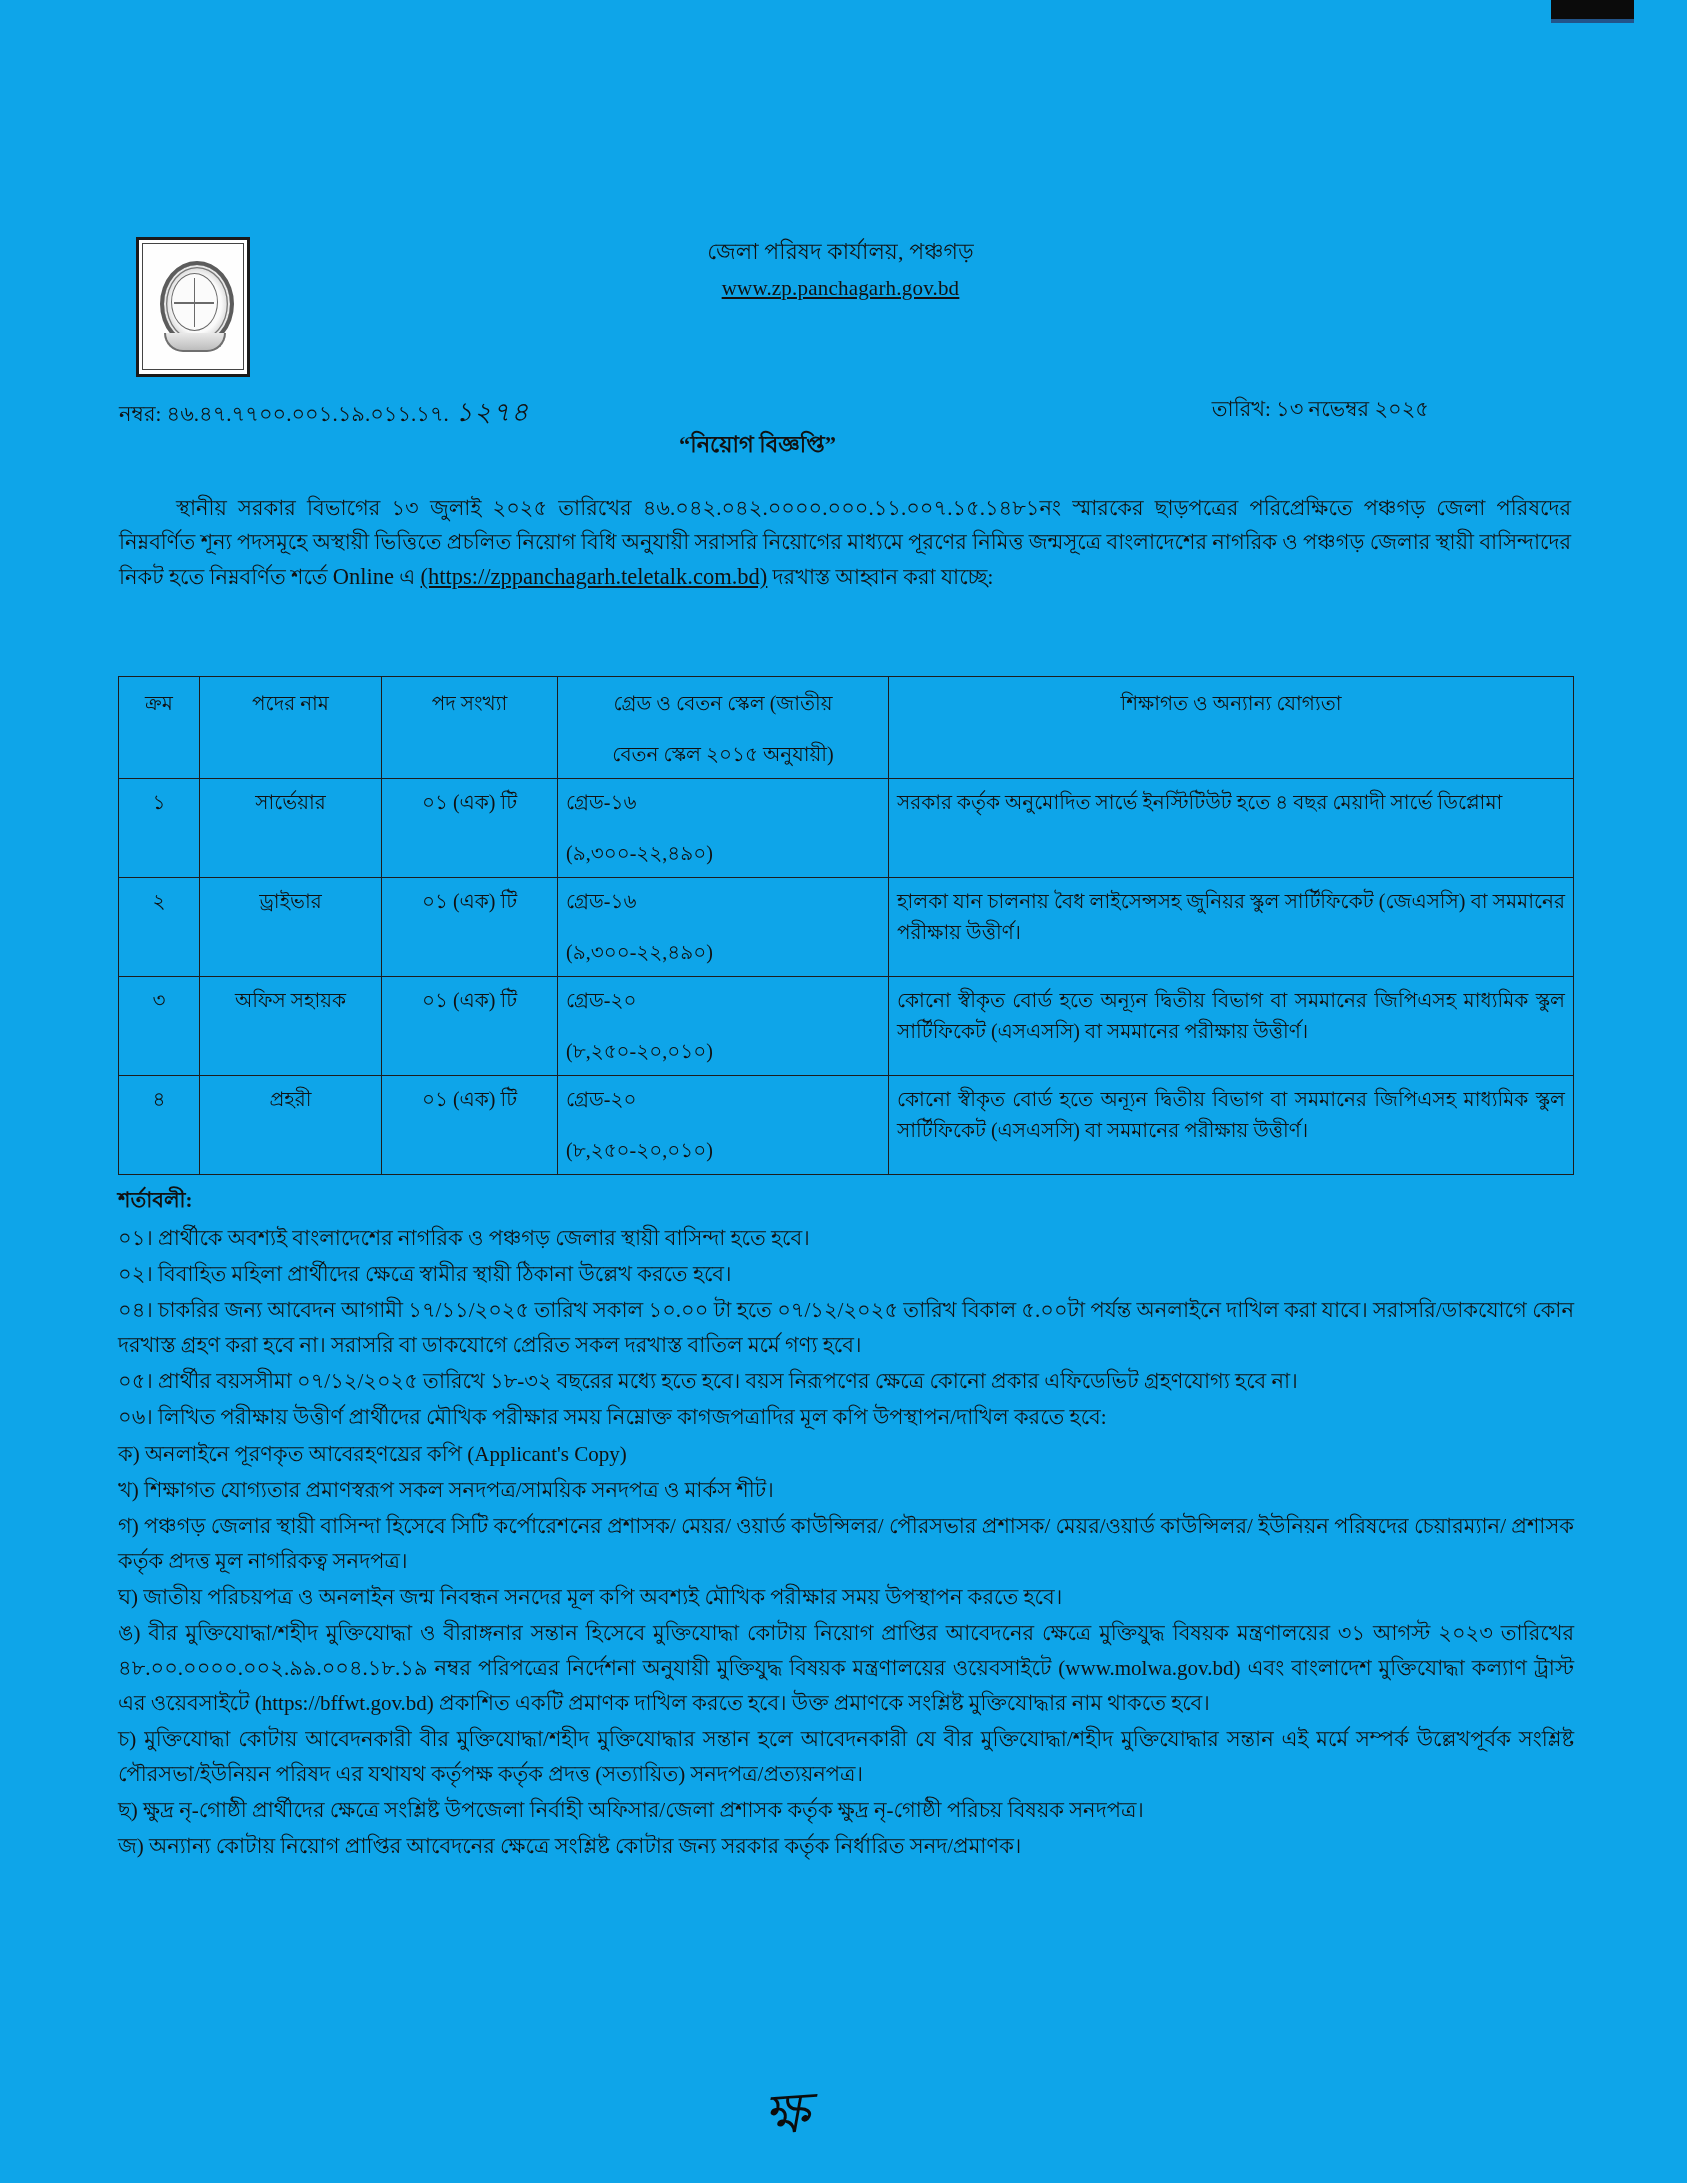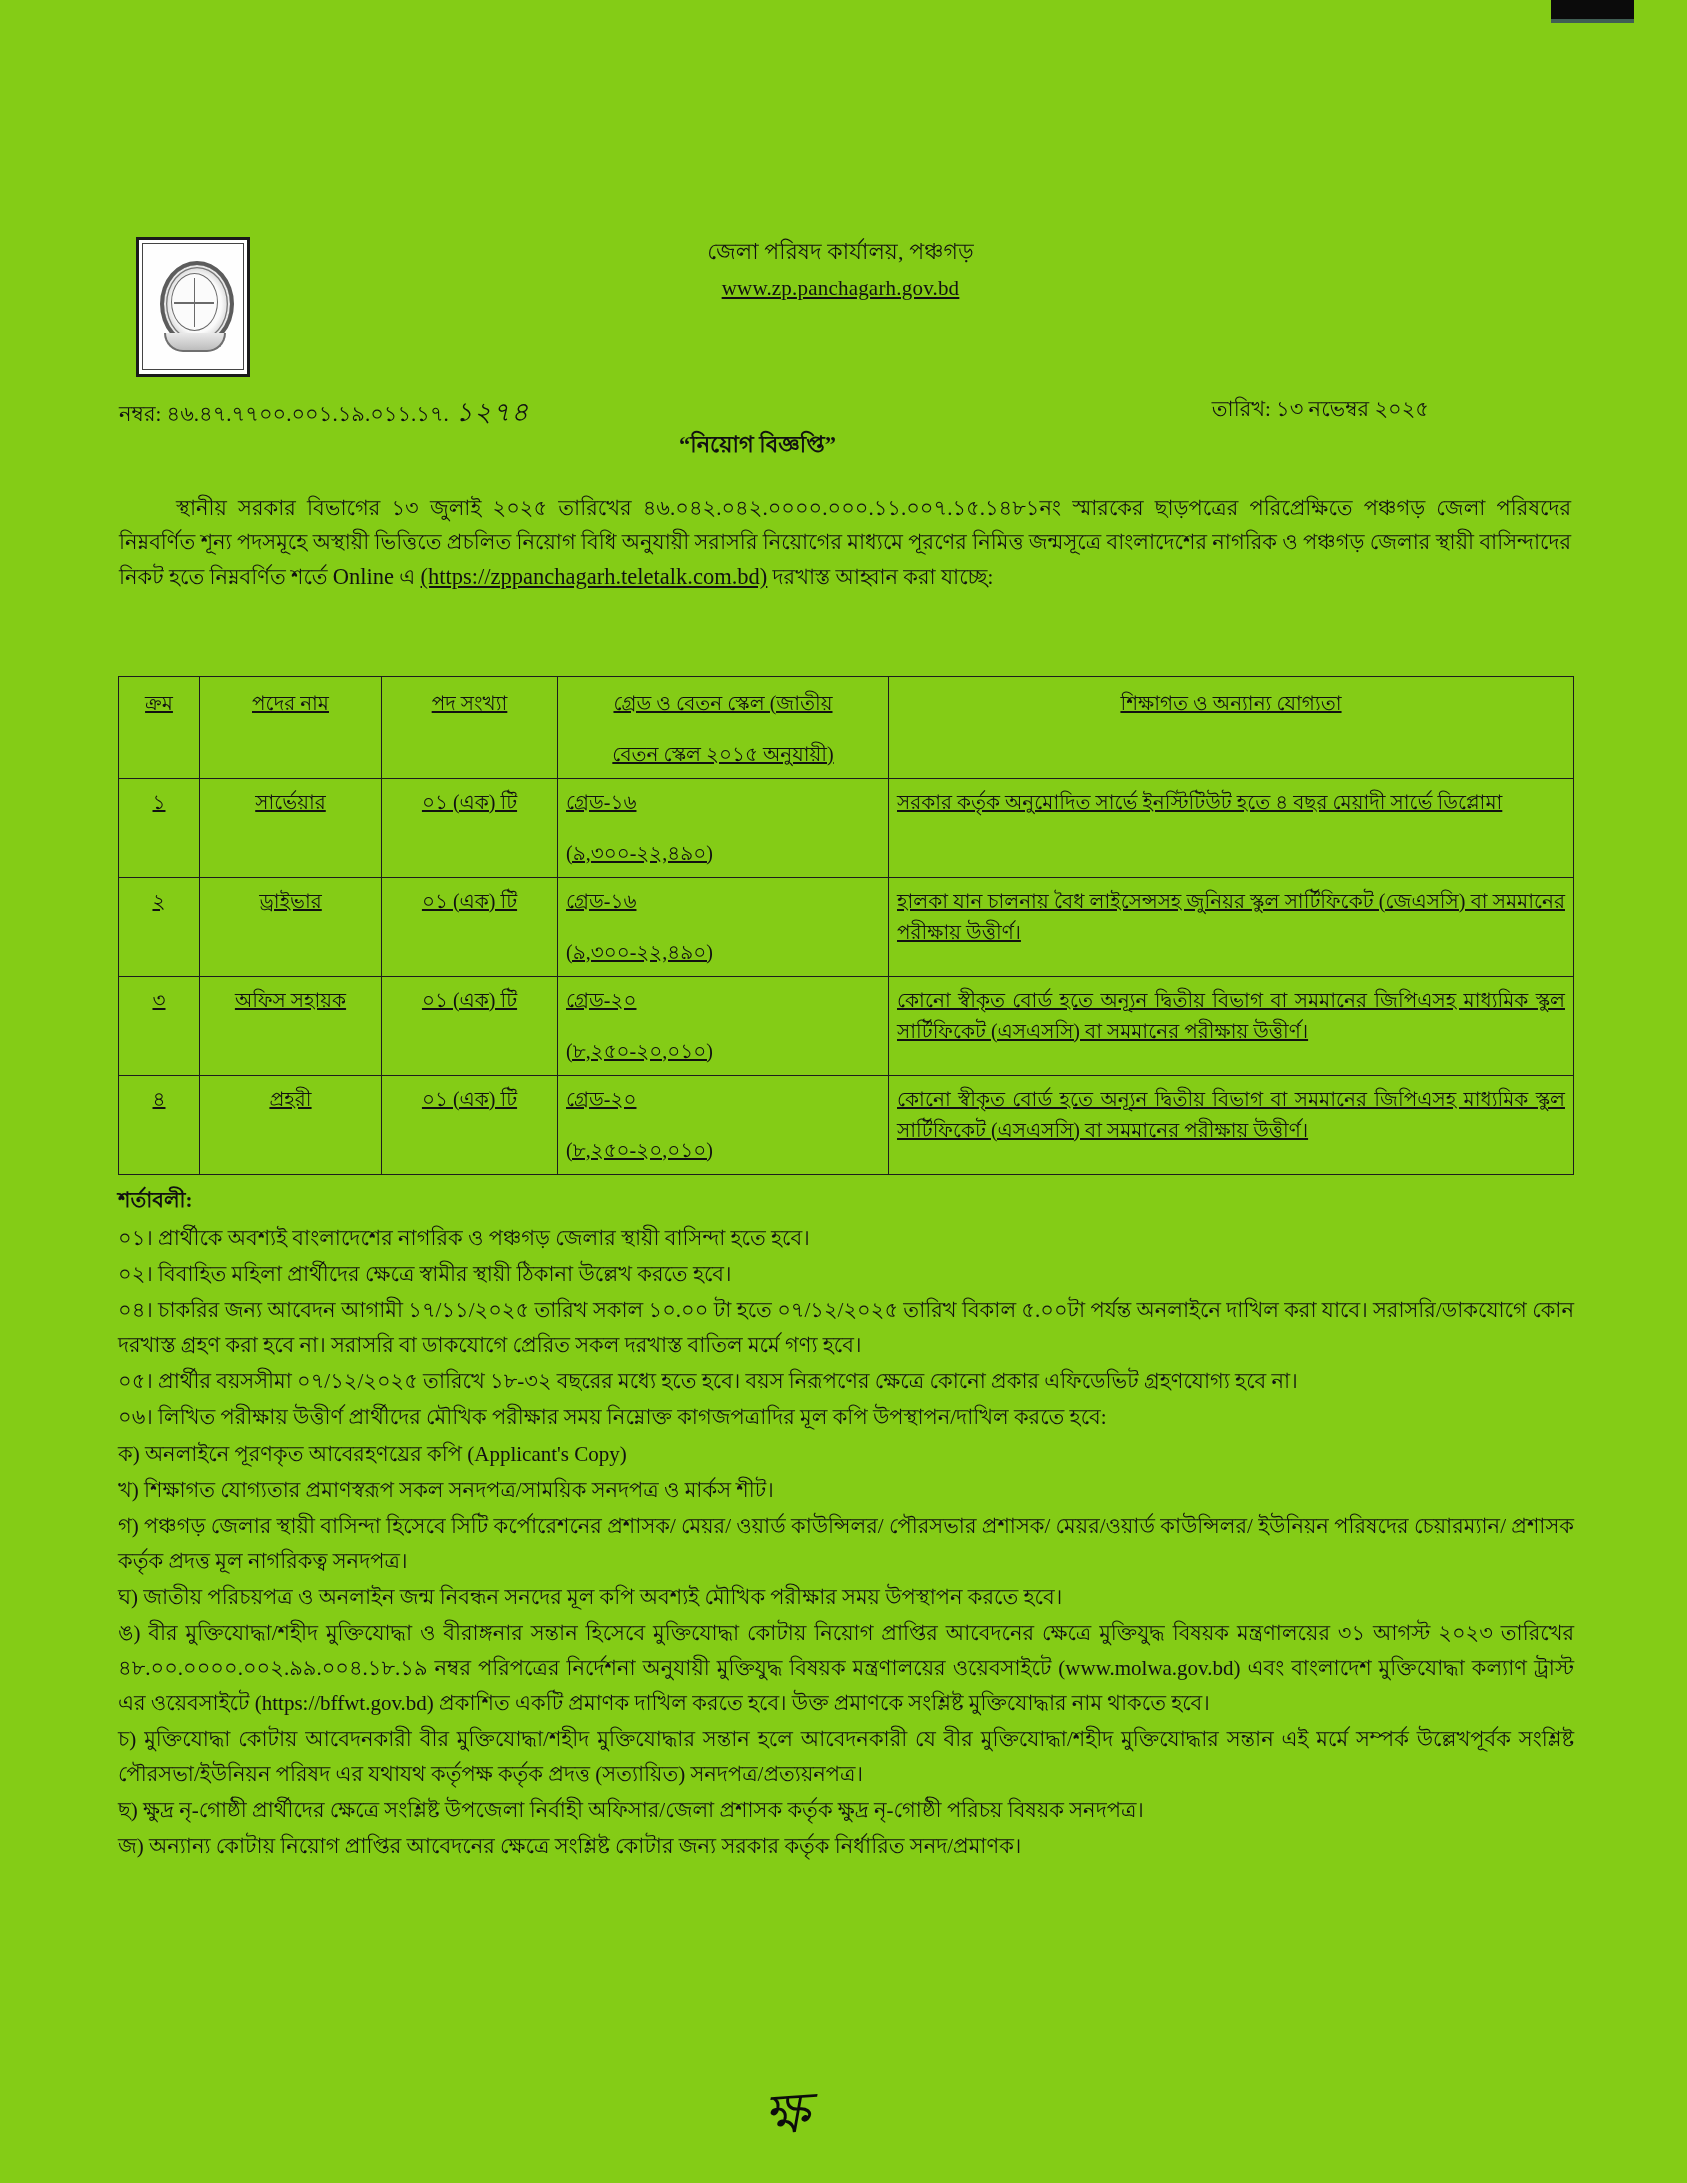--- a/index.html
+++ b/index.html
@@ -5,21 +5,21 @@
 <style>
   html, body {
     margin: 0;
     padding: 0;
     background: #8a8a8a;
   }
   .page {
     position: relative;
     width: 1687px;
     height: 2183px;
-    background: #84cc16;
+    background: #0ea5e9;
     font-family: "Liberation Serif", "DejaVu Serif", serif;
     color: #111;
     overflow: hidden;
     box-sizing: border-box;
   }
   
   .scan-artifact {
     position: absolute;
     top: 0;
     right: 53px;
@@ -189,21 +189,20 @@
     text-decoration: underline;
     font-size: 22.5px;
   }
 
   
   .tbl-wrap {
     position: absolute;
     top: 676px;
     left: 118px;
     width: 1456px;
-    text-decoration: underline;
   }
   table.jobs {
     border-collapse: collapse;
     width: 100%;
     table-layout: fixed;
   }
   table.jobs th, table.jobs td {
     border: 1.3px solid #1d1d1d;
     font-weight: normal;
     font-size: 20px;

